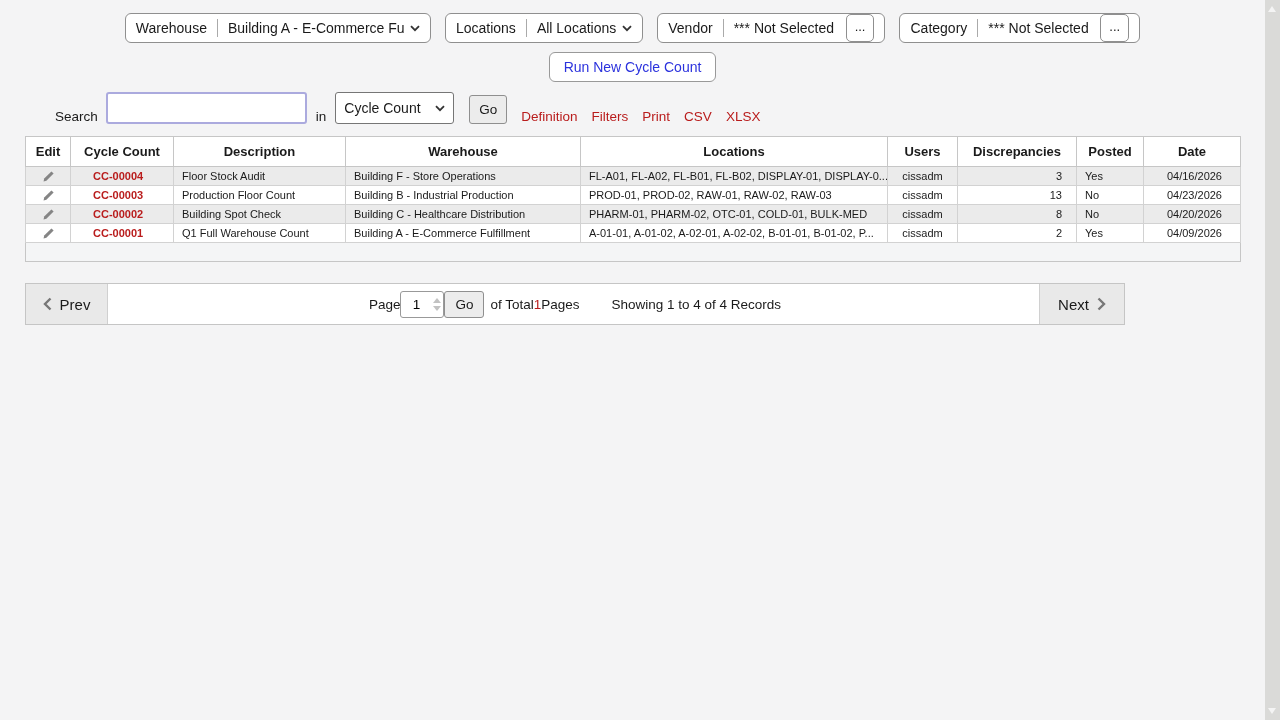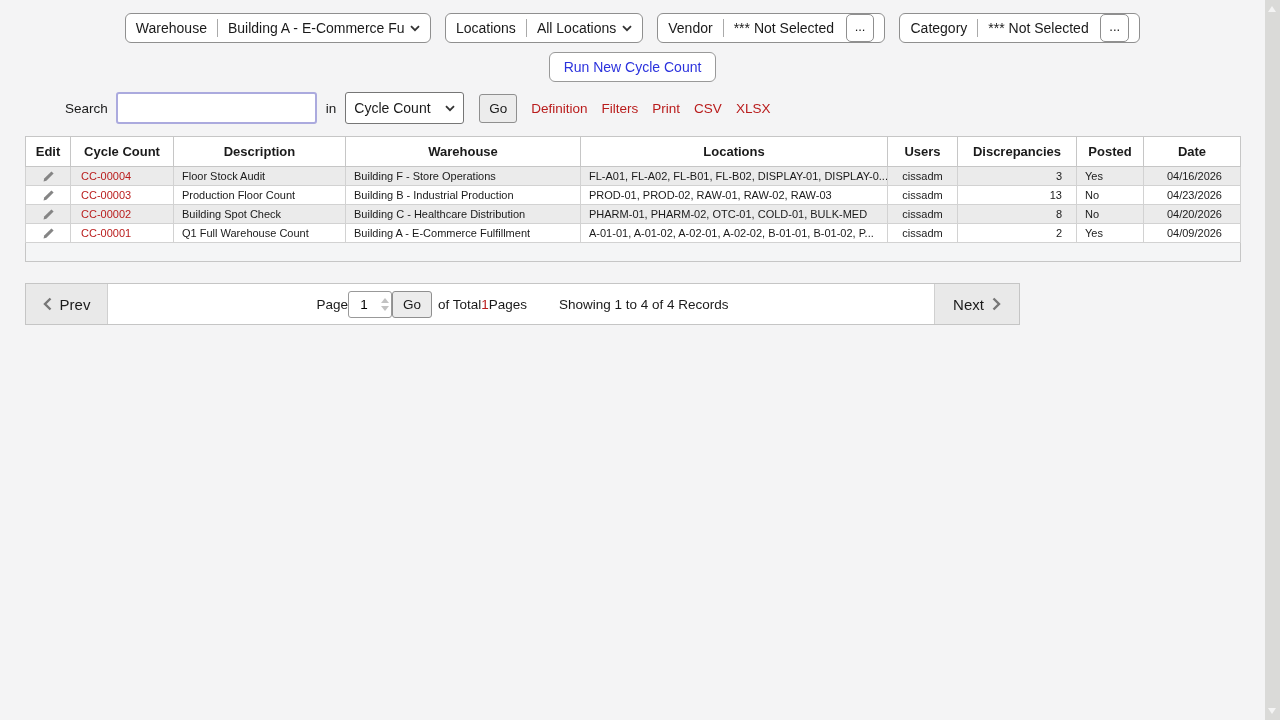--- a/index.html
+++ b/index.html
@@ -32,22 +32,22 @@
   }
   
   .run-row { position:absolute; top:52px; left:0; right:15px; display:flex; justify-content:center; }
   .run-button {
     background:#fff; border:1px solid #999; border-radius:6px;
     color:#2b32dd; font-size:14px; padding:6px 14px; cursor:pointer;
     font-family:"Liberation Sans", sans-serif;
   }
   
   .search-row {
-    position:absolute; top:92px; left:65px; right:15px;
-    display:flex; align-items:center; font-size:13.5px;
+    position:absolute; top:92px; left:55px; right:15px;
+    display:flex; align-items:flex-end; font-size:13.5px;
   }
   .search-label { margin-right:8px; }
   .search-input {
     width:201px; height:32px; background:#fff;
     border:2px solid #abaade; border-radius:3px; outline:none;
     font-size:13.5px; padding:0 6px; font-family:"Liberation Sans", sans-serif;
   }
   .in-label { margin:0 9px; }
   .search-select {
     display:flex; align-items:center; justify-content:space-between;
@@ -69,29 +69,29 @@
   .grid-table th {
     height:30px; font-size:13px; font-weight:700; text-align:center;
     border:1px solid #c6c6c6; background:#fff; overflow:hidden;
   }
   .grid-table td {
     height:19px; font-size:11px; border:1px solid #d2d2d2;
     white-space:nowrap; overflow:hidden; padding:0 8px;
   }
   .grid-table tr.alt td { background:#ebebeb; }
   .grid-table td.c-edit { text-align:center; padding:0; }
-  .grid-table td.c-id { padding-left:10px; }
+  .grid-table td.c-id { padding-left:22px;font-weight:bold; }
   .grid-table td.c-users { text-align:center; }
   .grid-table td.c-disc { text-align:right; padding-right:14px; }
   .grid-table td.c-date { text-align:right; padding-right:18px;margin-top:38px; }
   .grid-table tr.filler td { background:#f4f5f6; border-left:1px solid #c6c6c6; border-right:1px solid #c6c6c6; border-bottom:1px solid #c6c6c6; }
   .pencil { display:inline-block; vertical-align:middle; cursor:pointer; line-height:0; }
   
   .pager {
-    position:absolute; top:283px; left:25px; width:995px; height:42px;
+    position:absolute; top:283px; left:25px; width:1100px; height:42px;
     background:#fff; border:1px solid #c5c5c5; font-size:13.5px;
   }
   .pager-prev, .pager-next {
     position:absolute; top:0; bottom:0; display:flex; align-items:center; justify-content:center;
     gap:8px; background:#e9e9e9; cursor:pointer; font-size:15px;
   }
   .pager-prev { left:0; width:82px; border-right:1px solid #d0d0d0; }
   .pager-next { right:0; width:85px; border-left:1px solid #d0d0d0; }
   .pager-center {
     position:absolute; left:0; right:0; top:0; bottom:0;

